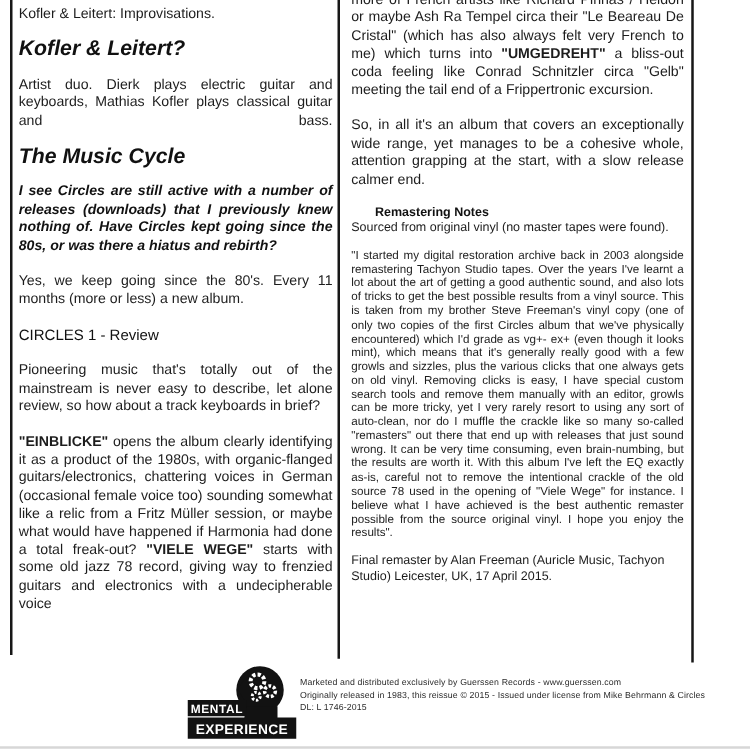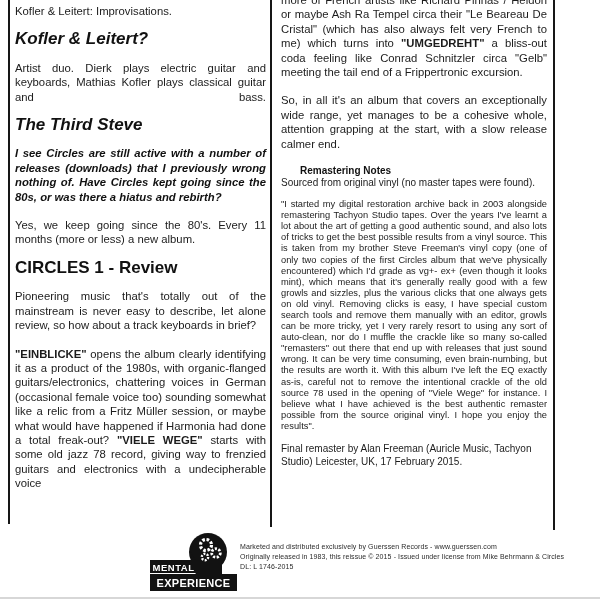--- a/index.html
+++ b/index.html
@@ -14,21 +14,21 @@
 
   .col { position:absolute; }
   .col-left  { left:15px;  top:4px;  width:251px; }
   .col-right { left:281px; top:-7px; width:266px; }
 
   .col p { margin:0 0 14px 0; }
   .body   { font-size:11.3px; line-height:14.4px; text-align:justify; }
   .cont   { text-align-last: justify; }
   .h-bi   { font-size:17px; line-height:14.4px; font-weight:bold; font-style:italic; color:#111; }
   .quote  { font-size:11.3px; line-height:14.4px; font-weight:bold; font-style:italic; text-align:justify; color:#111; }
-  .h-b    { font-size:17px; line-height:14.4px; font-weight:bold; color:#111; }
+  .h-b    { font-size:12px; line-height:14.4px; font-weight:normal; color:#111; }
   .sig    { font-size:11.6px; line-height:14.4px; font-weight:bold; color:#111; margin-bottom:24px !important; }
 
   .rn-title { font-size:10px;  line-height:12px;   font-weight:bold; color:#111; margin:0 !important;padding-left:19px; }
   .rn-sub   { font-size:10px;  line-height:12px;   margin:0 0 10px 0 !important; }
   .rn-body  { font-size:9.3px; line-height:11.1px; text-align:justify; margin:0 0 11px 0 !important; }
   .rn-final { font-size:10px;  line-height:12.6px; margin:0 !important; }
 
   .footer { position:absolute; left:0; top:528px; width:524px; height:70px; }
   .logo   { position:absolute; left:150px; top:3px; }
   .credits{ position:absolute; left:240px; top:14px; font-size:7px; line-height:10px; color:#2b2b2b; letter-spacing:0.1px; }
@@ -41,35 +41,35 @@
 <div class="page">
 
   <div class="rule rule-left"></div>
   <div class="rule rule-mid"></div>
   <div class="rule rule-right"></div>
 
   <div class="col col-left">
     <p class="body">Kofler &amp; Leitert: Improvisations.</p>
     <p class="h-bi">Kofler &amp; Leitert?</p>
     <p class="body cont">Artist duo. Dierk plays electric guitar and keyboards, Mathias Kofler plays classical guitar and bass.</p>
-    <p class="h-bi">The Third Steve</p>
-    <p class="quote">I see Circles are still active with a number of releases (downloads) that I previously wrong nothing of. Have Circles kept going since the 80s, or was there a hiatus and rebirth?</p>
+    <p class="h-bi">The Music Cycle</p>
+    <p class="quote">I see Circles are still active with a number of releases (downloads) that I previously knew nothing of. Have Circles kept going since the 80s, or was there a hiatus and rebirth?</p>
     <p class="body">Yes, we keep going since the 80's. Every 11 months (more or less) a new album.</p>
     <p class="h-b">CIRCLES 1 - Review</p>
     <p class="body">Pioneering music that's totally out of the mainstream is never easy to describe, let alone review, so how about a track keyboards in brief?</p>
     <p class="body cont"><b>"EINBLICKE"</b><span> opens the album clearly identifying it as a product of the 1980s, with organic-flanged guitars/electronics, chattering voices in German (occasional female voice too) sounding somewhat like a relic from a Fritz Müller session, or maybe what would have happened if Harmonia had done a total freak-out? </span><b>"VIELE WEGE"</b><span> starts with some old jazz 78 record, giving way to frenzied guitars and electronics with a undecipherable voice</span></p>
   </div>
 
   <div class="col col-right">
     <p class="body"><span>more of French artists like Richard Pinhas / Heldon or maybe Ash Ra Tempel circa their "Le Beareau De Cristal" (which has also always felt very French to me) which turns into </span><b>"UMGEDREHT"</b><span> a bliss-out coda feeling like Conrad Schnitzler circa "Gelb" meeting the tail end of a Frippertronic excursion.</span></p>
     <p class="body">So, in all it's an album that covers an exceptionally wide range, yet manages to be a cohesive whole, attention grapping at the start, with a slow release calmer end.</p>
     <p class="rn-title">Remastering Notes</p>
     <p class="rn-sub">Sourced from original vinyl (no master tapes were found).</p>
     <p class="rn-body">"I started my digital restoration archive back in 2003 alongside remastering Tachyon Studio tapes. Over the years I've learnt a lot about the art of getting a good authentic sound, and also lots of tricks to get the best possible results from a vinyl source. This is taken from my brother Steve Freeman's vinyl copy (one of only two copies of the first Circles album that we've physically encountered) which I'd grade as vg+- ex+ (even though it looks mint), which means that it's generally really good with a few growls and sizzles, plus the various clicks that one always gets on old vinyl. Removing clicks is easy, I have special custom search tools and remove them manually with an editor, growls can be more tricky, yet I very rarely resort to using any sort of auto-clean, nor do I muffle the crackle like so many so-called "remasters" out there that end up with releases that just sound wrong. It can be very time consuming, even brain-numbing, but the results are worth it. With this album I've left the EQ exactly as-is, careful not to remove the intentional crackle of the old source 78 used in the opening of "Viele Wege" for instance. I believe what I have achieved is the best authentic remaster possible from the source original vinyl. I hope you enjoy the results".</p>
-    <p class="rn-final">Final remaster by Alan Freeman (Auricle Music, Tachyon Studio) Leicester, UK, 17 February 2015.</p>
+    <p class="rn-final">Final remaster by Alan Freeman (Auricle Music, Tachyon Studio) Leicester, UK, 17 April 2015.</p>
   </div>
 
   <div class="footer">
     <svg class="logo" width="88" height="64" viewBox="0 0 88 64" aria-hidden="true">
       <g>
         <circle cx="58" cy="21" r="19" fill="#121212"></circle>
         <path d="M40 20 L46 12 L46 30 Z" fill="#121212"></path>
         <path d="M47 34 L44 52 L72 52 L72 34 Z" fill="#121212"></path>
         <circle cx="56" cy="14" r="5.5" fill="none" stroke="#ffffff" stroke-width="3.2" stroke-dasharray="2.6 1.7"></circle>
         <circle cx="66" cy="22" r="4.3" fill="none" stroke="#ffffff" stroke-width="2.8" stroke-dasharray="2.2 1.5"></circle>

